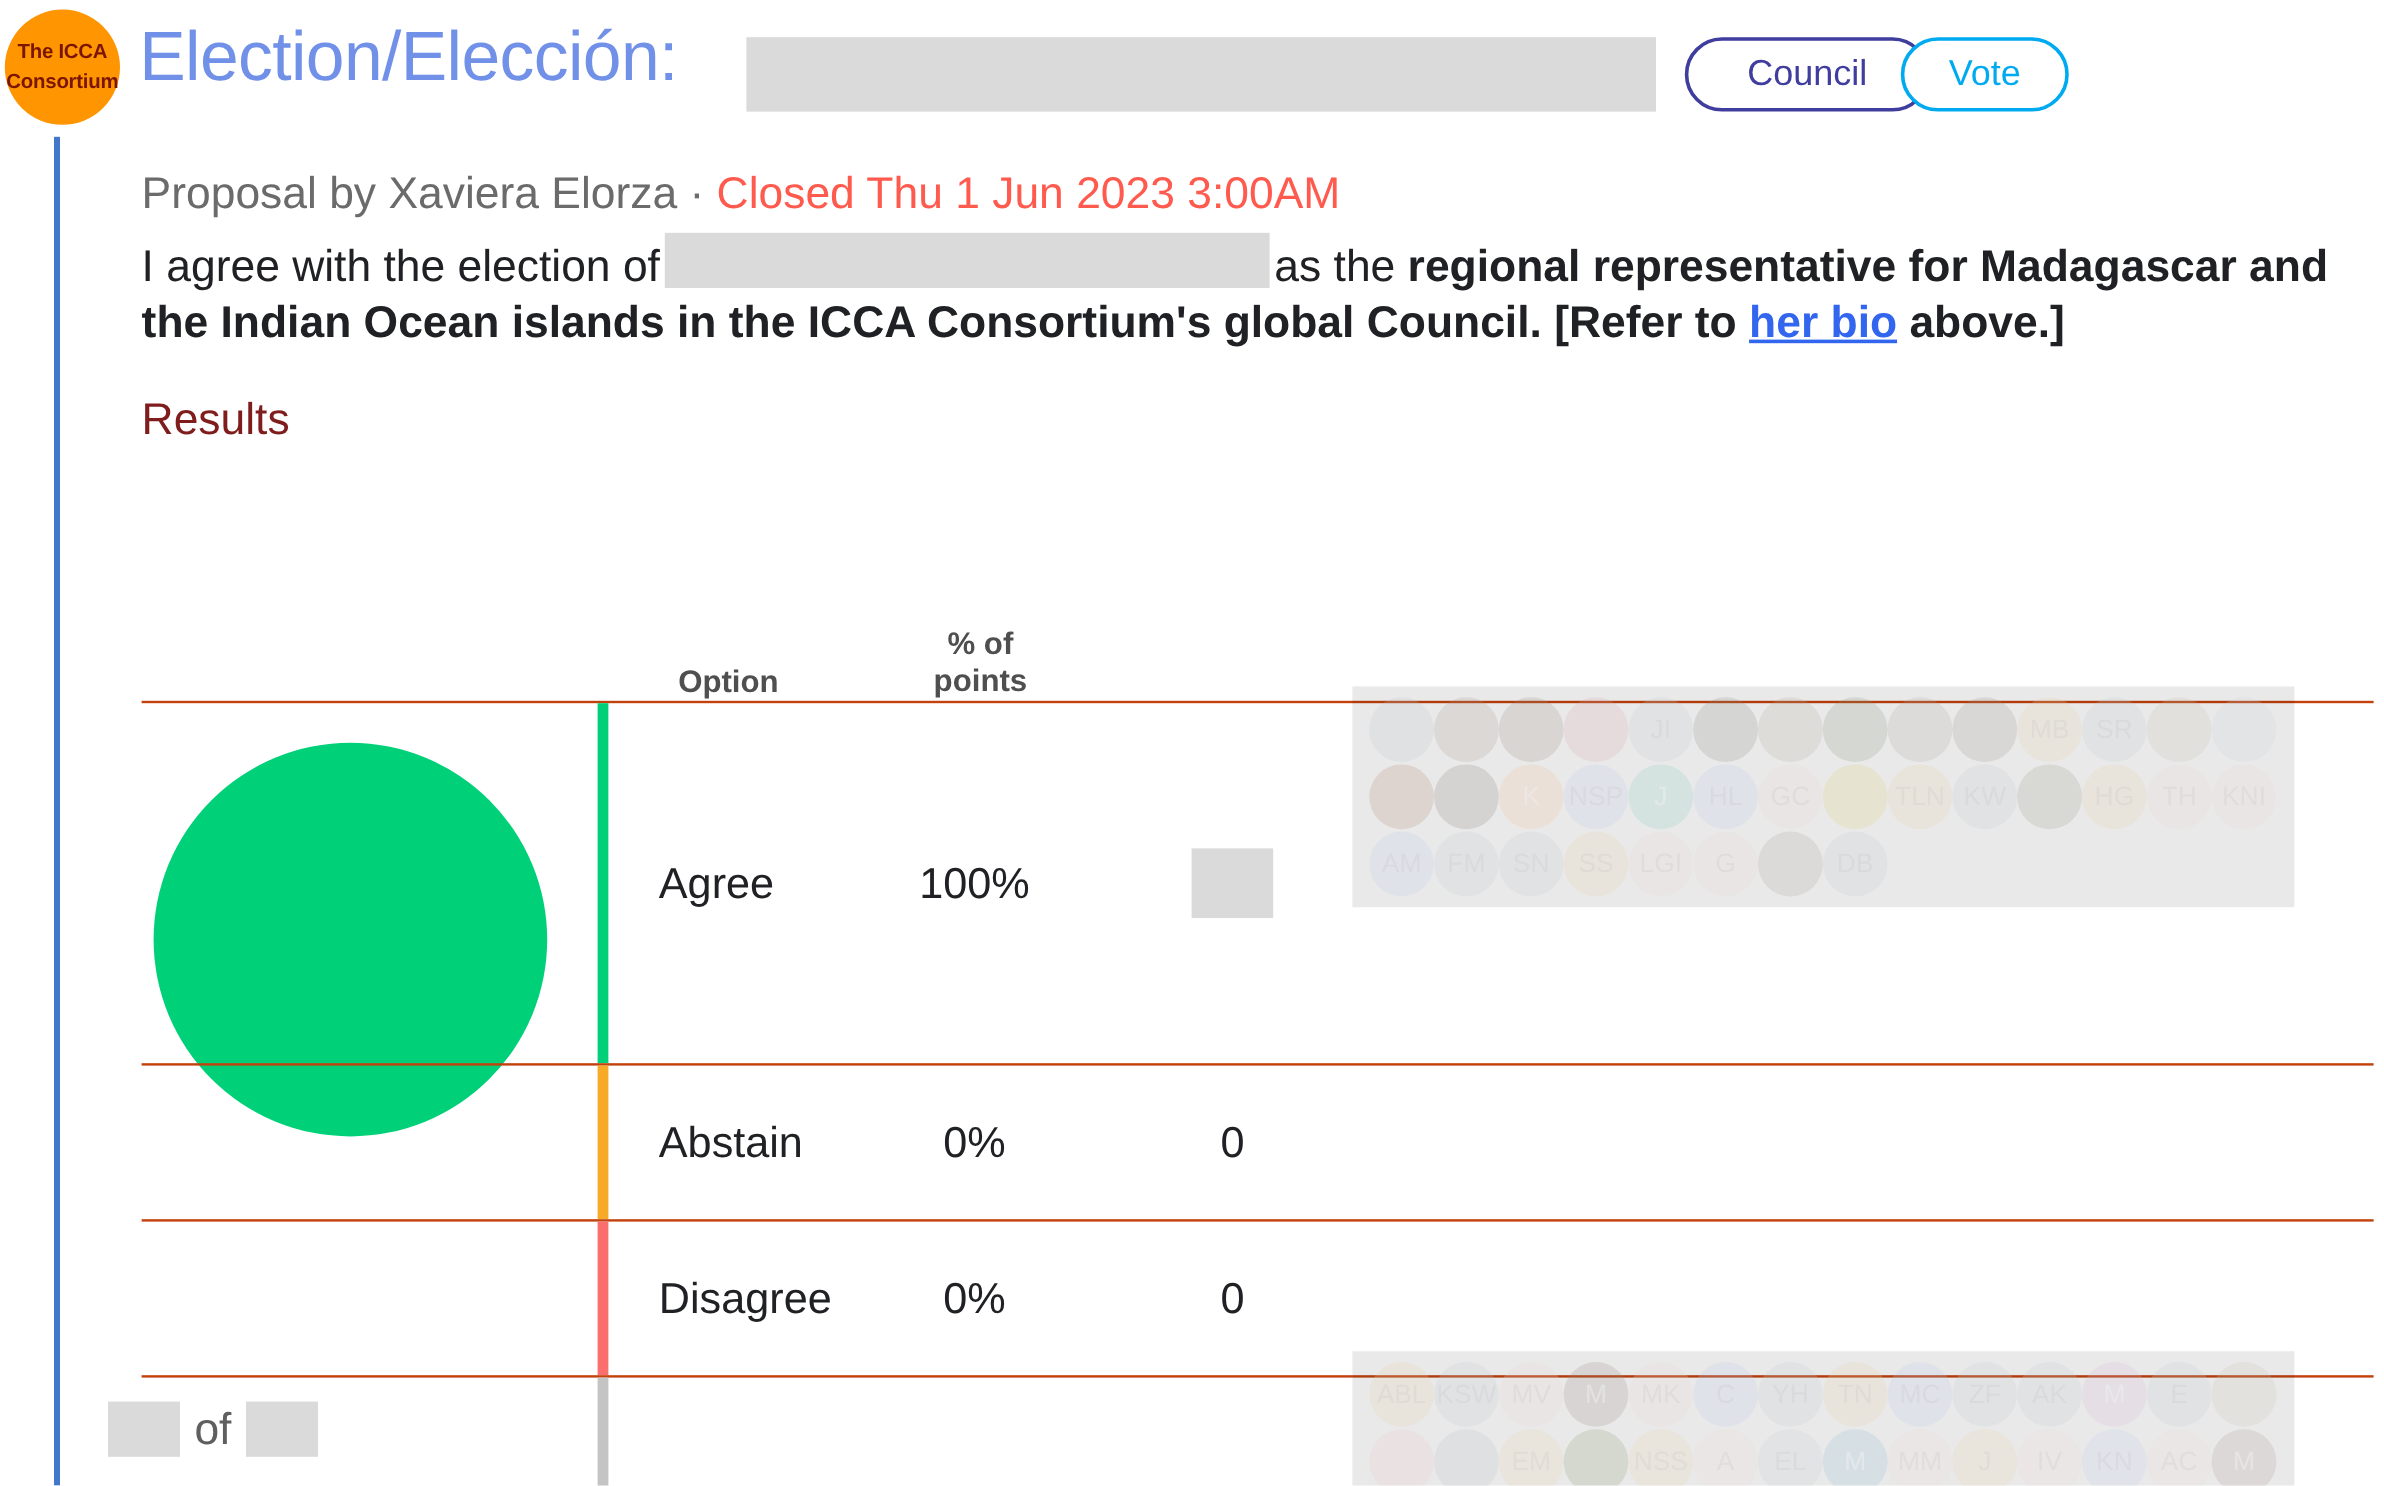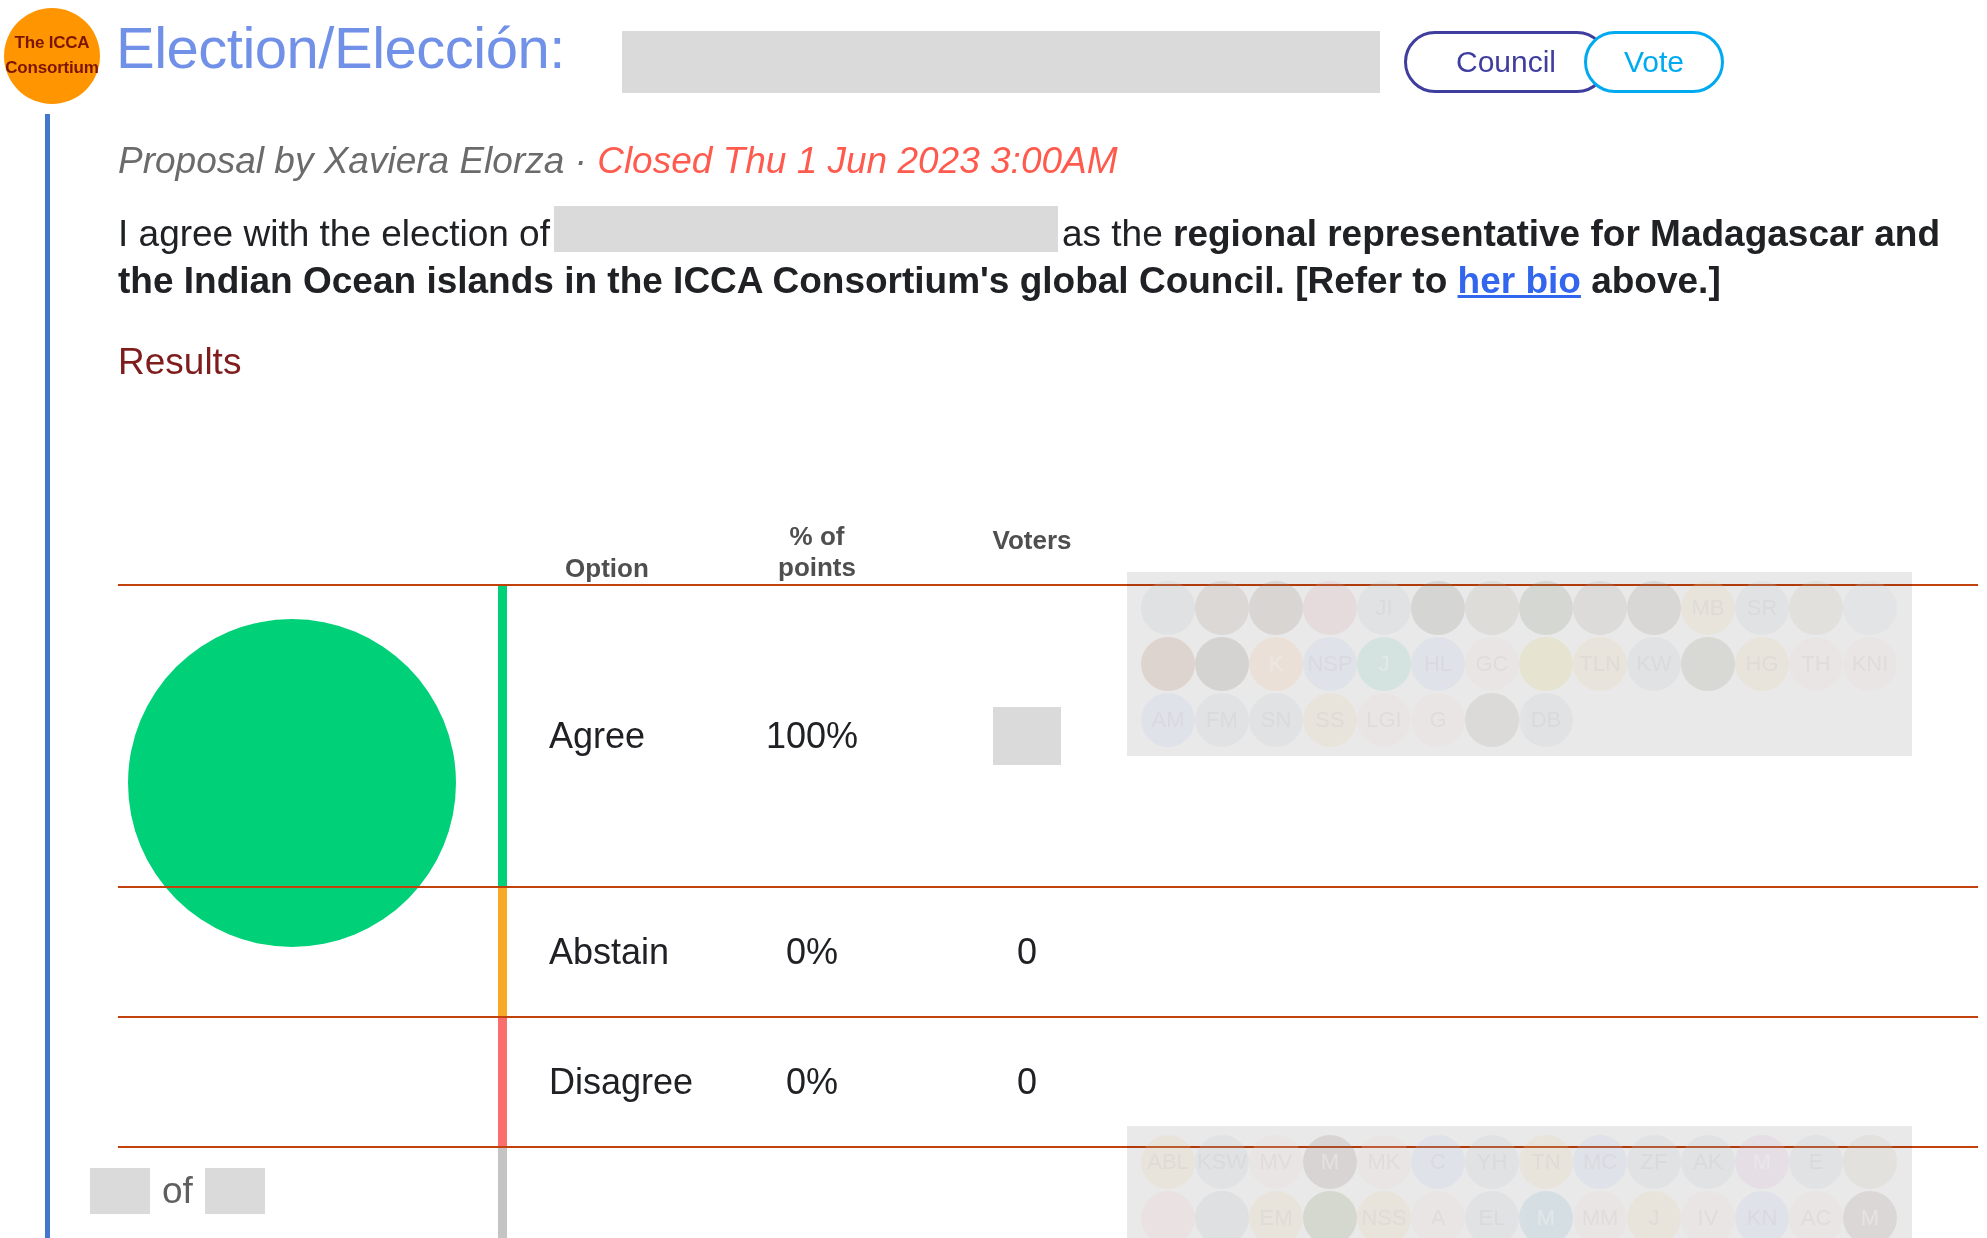--- a/index.html
+++ b/index.html
@@ -103,23 +103,22 @@
     position: absolute;
     left: 118px;
     top: 140px;
     width: 1860px;
   }
 
   #byline {
     font-size: 37px;
     color: #6b6b6b;
     white-space: nowrap;
-    margin-bottom: 24px;
+    margin-bottom: 12px;
     font-weight: 400;
-    font-style: italic;
   }
   #byline .closed {
     color: #FF5A4E;
   }
 
   #proposal {
     font-size: 37px;
     line-height: 1.28;
     color: #202124;
     margin-bottom: 32px;
@@ -325,21 +324,20 @@
 </div>
 
 <div id="results-wrap">
 
   <div id="table-head">
     <div class="th" id="th-option">Option</div>
     <div class="th" id="th-points">
       <div>% of</div>
       <div>points</div>
     </div>
-    <div class="th" id="th-voters">Voters</div>
   </div>
 
   <div id="rows-host">
       <div class="row" style="height: 300px;">
         <div class="pie-cell">
           <div id="pie" style="background: rgb(0, 209, 121);"></div>
         </div>
         <div class="bar" style="background: rgb(0, 209, 121);"></div>
         <div class="opt-cell">Agree</div>
         <div class="pct-cell">100%</div>

